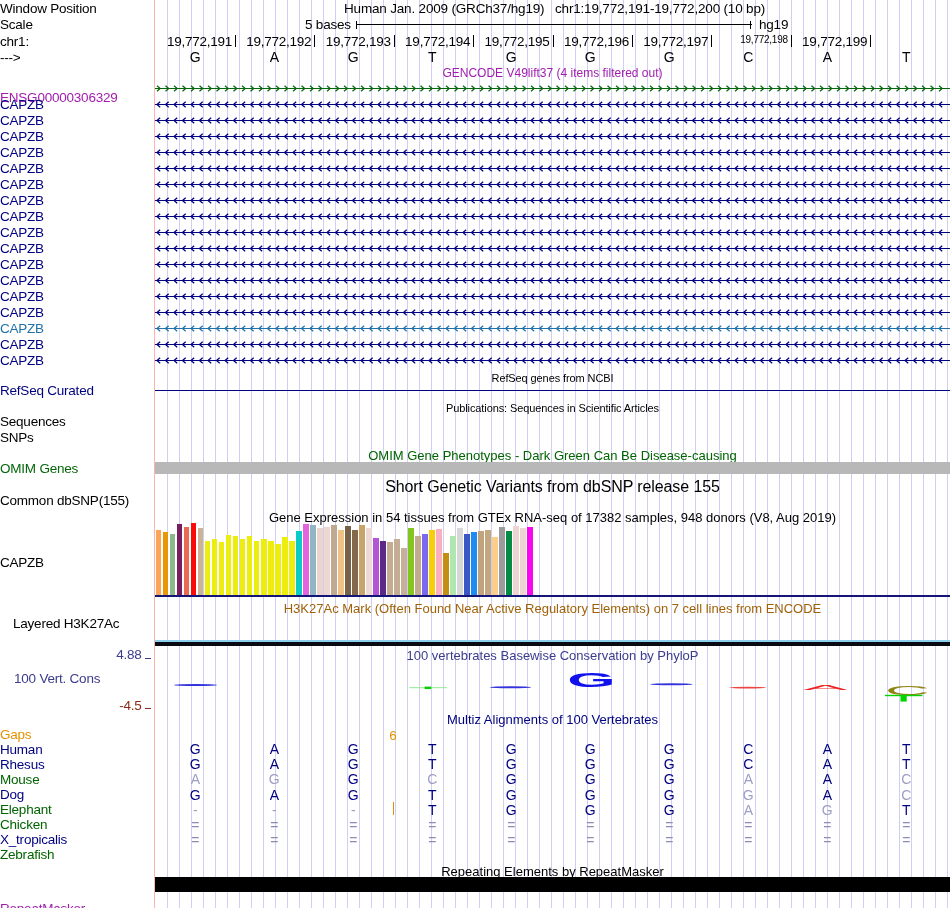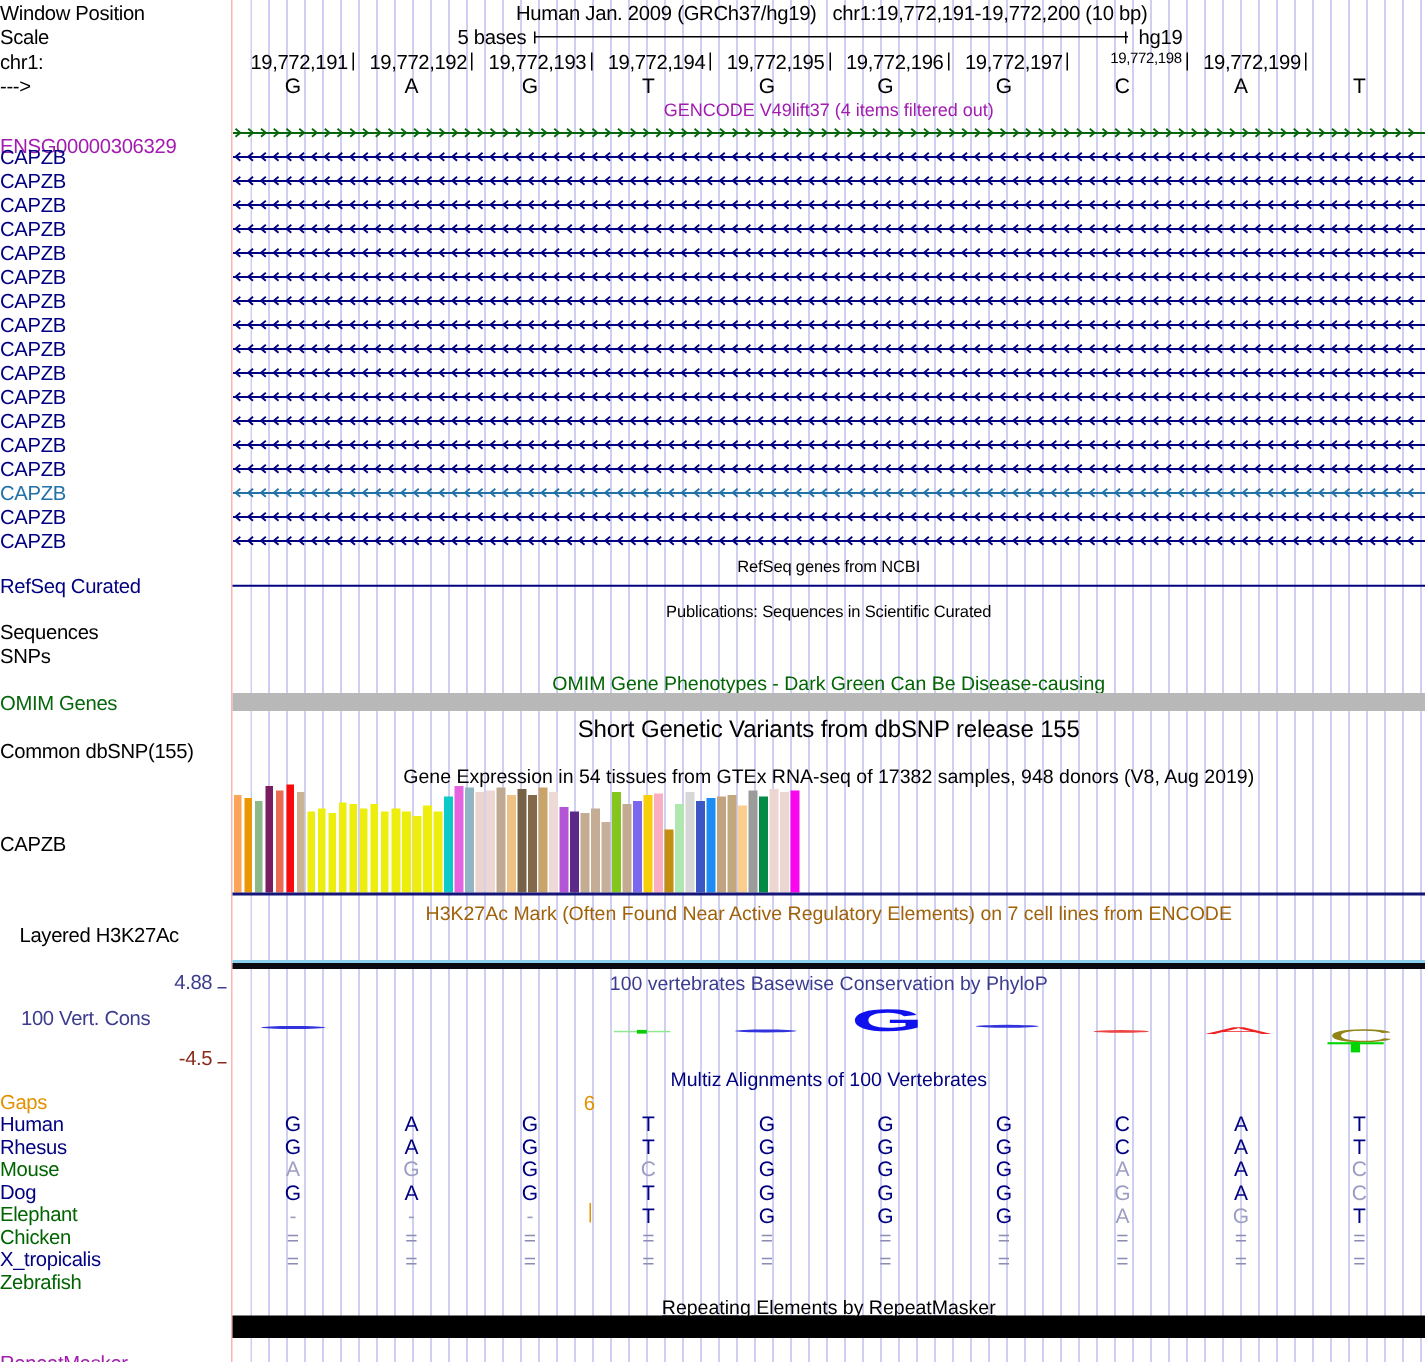--- a/index.html
+++ b/index.html
@@ -53,21 +53,21 @@
 <div class="lbl" style="top:788.0px;color:#000080;">Dog</div>
 <div class="lbl" style="top:803.0px;color:#006400;">Elephant</div>
 <div class="lbl" style="top:818.1px;color:#006400;">Chicken</div>
 <div class="lbl" style="top:833.2px;color:#000080;">X_tropicalis</div>
 <div class="lbl" style="top:848.2px;color:#006400;">Zebrafish</div>
 <div class="lbl" style="top:902px;color:#a21caf;">RepeatMasker</div>
 <div class="ab" style="left:344px;top:0.8px;font-size:13.5px;letter-spacing:-0.18px;">Human Jan. 2009 (GRCh37/hg19)</div>
 <div class="ab" style="left:555px;top:0.8px;font-size:13.5px;letter-spacing:-0.18px;">chr1:19,772,191-19,772,200 (10 bp)</div>
 <div class="ttl" style="top:66.5px;color:#a21caf;font-size:12px;">GENCODE V49lift37 (4 items filtered out)</div>
 <div class="ttl sm" style="top:371.5px;color:#000;font-size:11px;">RefSeq genes from NCBI</div>
-<div class="ttl sm" style="top:401.5px;color:#000;font-size:11px;">Publications: Sequences in Scientific Curated</div>
+<div class="ttl sm" style="top:401.5px;color:#000;font-size:11px;">Publications: Sequences in Scientific Articles</div>
 <div class="ttl" style="top:448.5px;color:#006400;font-size:13px;">OMIM Gene Phenotypes - Dark Green Can Be Disease-causing</div>
 <div class="ttl sm" style="top:479.5px;color:#000;font-size:16px;">Short Genetic Variants from dbSNP release 155</div>
 <div class="ttl" style="top:510.5px;color:#000;font-size:13px;">Gene Expression in 54 tissues from GTEx RNA-seq of 17382 samples, 948 donors (V8, Aug 2019)</div>
 <div class="ttl" style="top:601.5px;color:#a16207;font-size:13px;">H3K27Ac Mark (Often Found Near Active Regulatory Elements) on 7 cell lines from ENCODE</div>
 <div class="ttl" style="top:649.2px;color:#3c3c8e;font-size:13px;">100 vertebrates Basewise Conservation by PhyloP</div>
 <div class="ttl" style="top:712.9px;color:#000080;font-size:13px;">Multiz Alignments of 100 Vertebrates</div>
 <div class="ttl" style="top:864.5px;color:#000;font-size:13px;text-decoration:underline;">Repeating Elements by RepeatMasker</div>
 <div class="ab" style="left:305px;top:17.2px;font-size:13.5px;letter-spacing:-0.2px;">5 bases</div>
 <div class="ab" style="left:355.5px;top:24px;width:396px;height:1.3px;background:#000;"></div>
 <div class="ab" style="left:355.5px;top:21px;width:1.3px;height:7.5px;background:#000;"></div>

